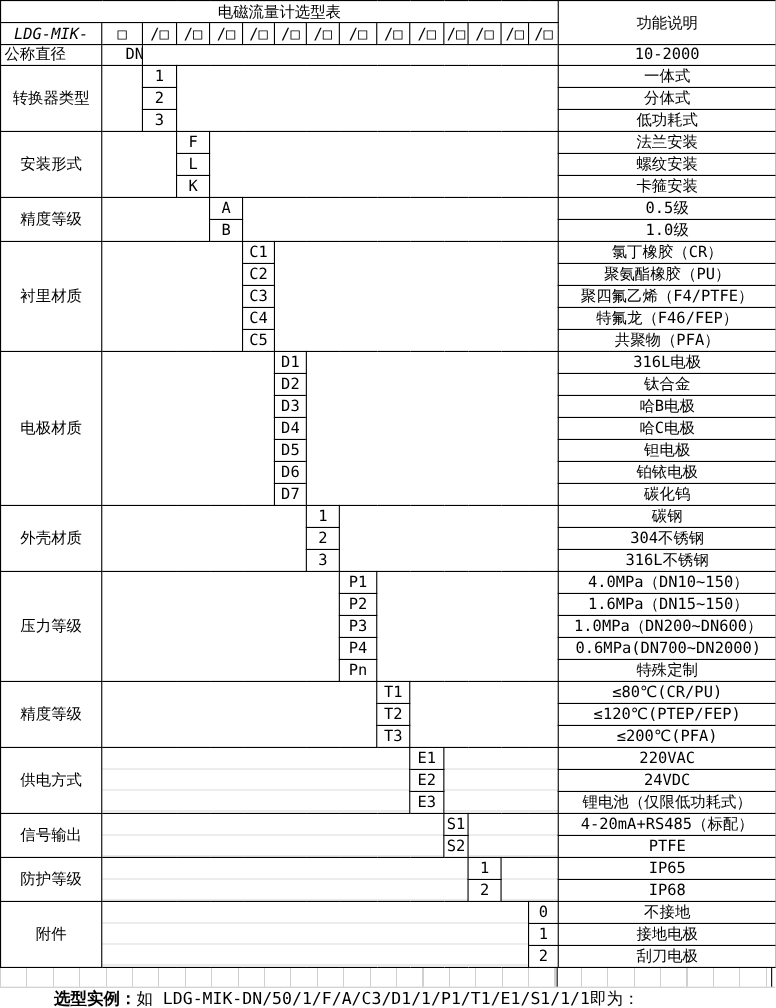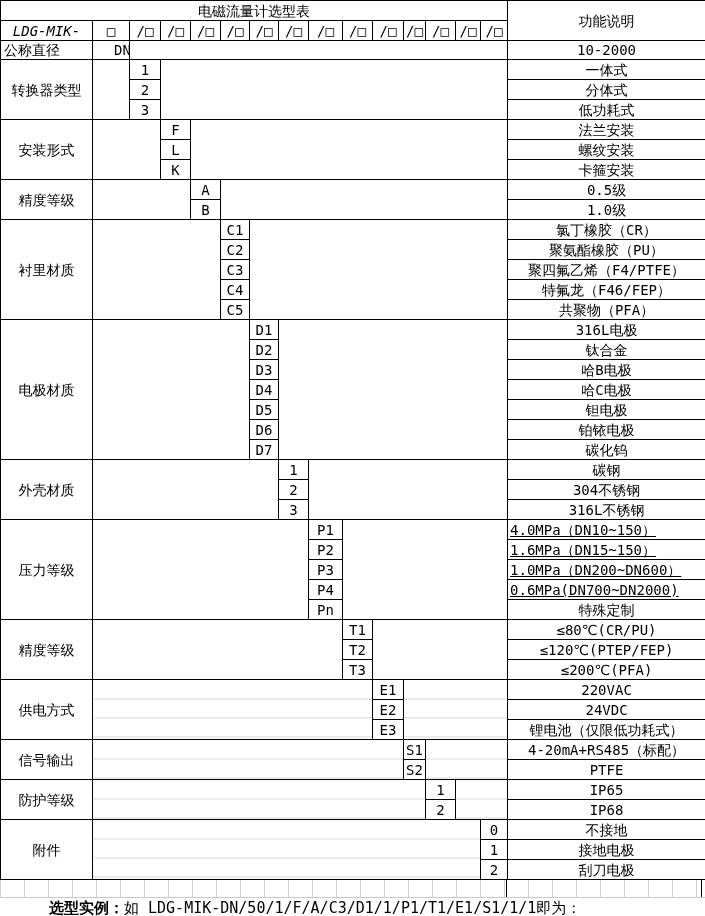--- a/index.html
+++ b/index.html
@@ -19,21 +19,21 @@
   }
   td.title-cell { font-size:15px; height:21px; }
   td.fn-header  { font-size:15px; }
   td.model-cell { font-size:14px;font-style:italic; }
   td.ph         { font-size:13px; }
   td.cat        { font-size:14px; }
   td.cat.left   { text-align:left; padding-left:3px; }
   td.code       { font-size:13px; }
   td.code.left  { text-align:left; padding-left:21px;margin-top:20px; }
   td.desc       { font-size:14px; }
-  td.desc.left  { text-align:left; padding-left:2px;text-decoration:underline; }
+  td.desc.left  { text-align:center; padding-left:2px; }
   td.sp         { border-top:1px solid #000; border-bottom:1px solid #000; }
   td.sp.gl      { background:repeating-linear-gradient(to bottom,transparent 0,transparent 18px,#d9d9d9 18px,#d9d9d9 19px); }
   tr.dn-row td  { height:17px; }
 
   .hstrip {
     position:relative; height:17px;
     background:repeating-linear-gradient(to right,#d0d0d0 0,#d0d0d0 1px,transparent 1px,transparent 24px);
     border-bottom:1px solid #c9c9c9;
   }
   .hstrip .stub { position:absolute; top:0; bottom:0; width:1px; background:#000; }

